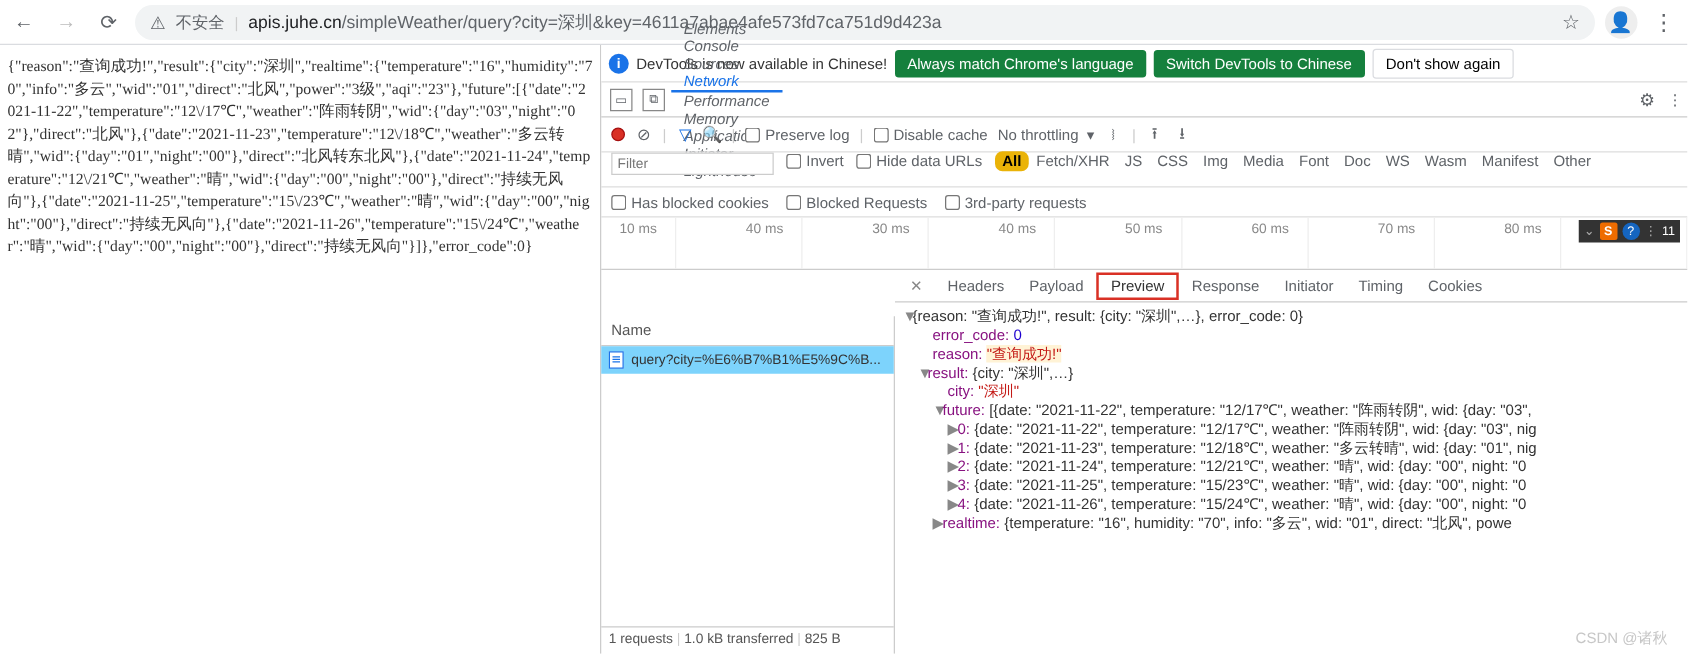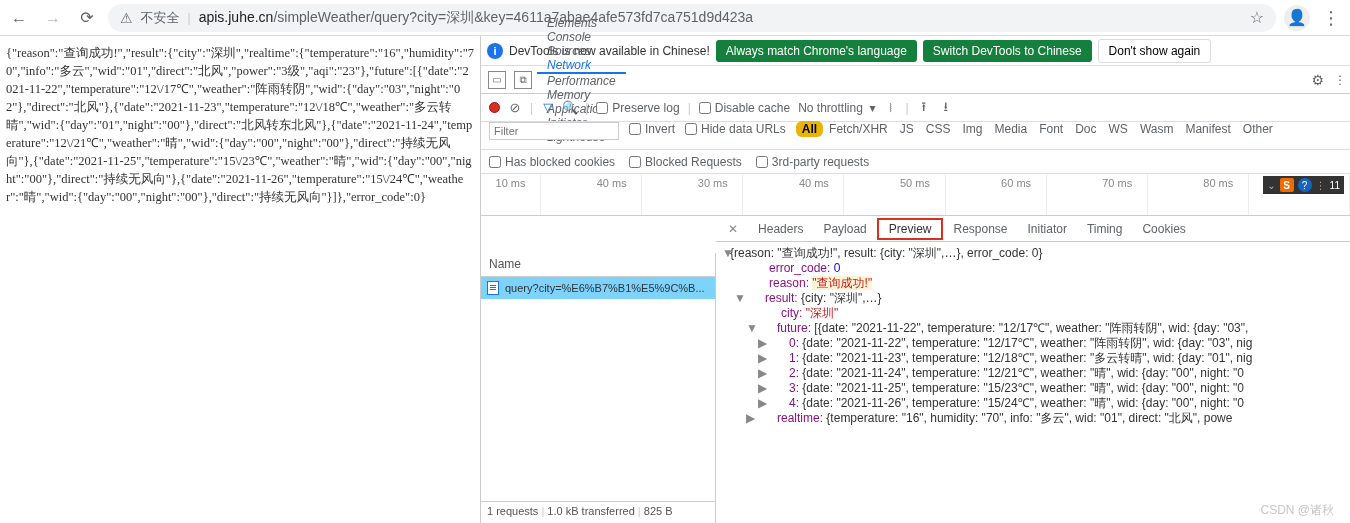--- a/index.html
+++ b/index.html
@@ -72,21 +72,21 @@
 .req-item .ficon::after{content:""; position:absolute;top:3px;left:2px;right:2px;height:1px;background:#1a73e8; box-shadow:0 2px 0 #1a73e8,0 4px 0 #1a73e8;}
 .namefoot{ margin-top:auto; height:22px; border-top:1px solid #ccc; font-size:11px; color:#555; padding:3px 6px; white-space:nowrap;}
 
 .detail{ flex:1; display:flex; flex-direction:column; min-width:0;}
 .det-tabs{ height:26px; display:flex; align-items:center; padding:0 4px; gap:2px; border-bottom:1px solid #ccc; font-size:12px; color:#5f6368;}
 .det-tabs .x{ padding:0 8px; color:#888; cursor:pointer;}
 .det-tab{ padding:2px 10px; cursor:pointer;}
 .det-tab.active{ color:#333; border:2px solid #d93025;}
 .preview{ flex:1; overflow:auto; font-family:Consolas,monospace; font-size:12px; line-height:15px; padding:4px 6px; white-space:nowrap;}
 .tri{ display:inline-block; width:8px; color:#888;}
-.purple{ color:#881280;margin-left:23px;}
+.purple{ color:#881280;}
 .str{ color:#c41a16;}
 .num{ color:#1c00cf;}
 .reason-hl{ color:#c41a16; background:#fff3d6;}
 .watermark{ position:absolute; right:16px; bottom:4px; color:#c7c7c7; font-size:12px;}
 .sep{ color:#ccc; }
 </style>
 </head>
 <body>
 
 <div class="toolbar">

